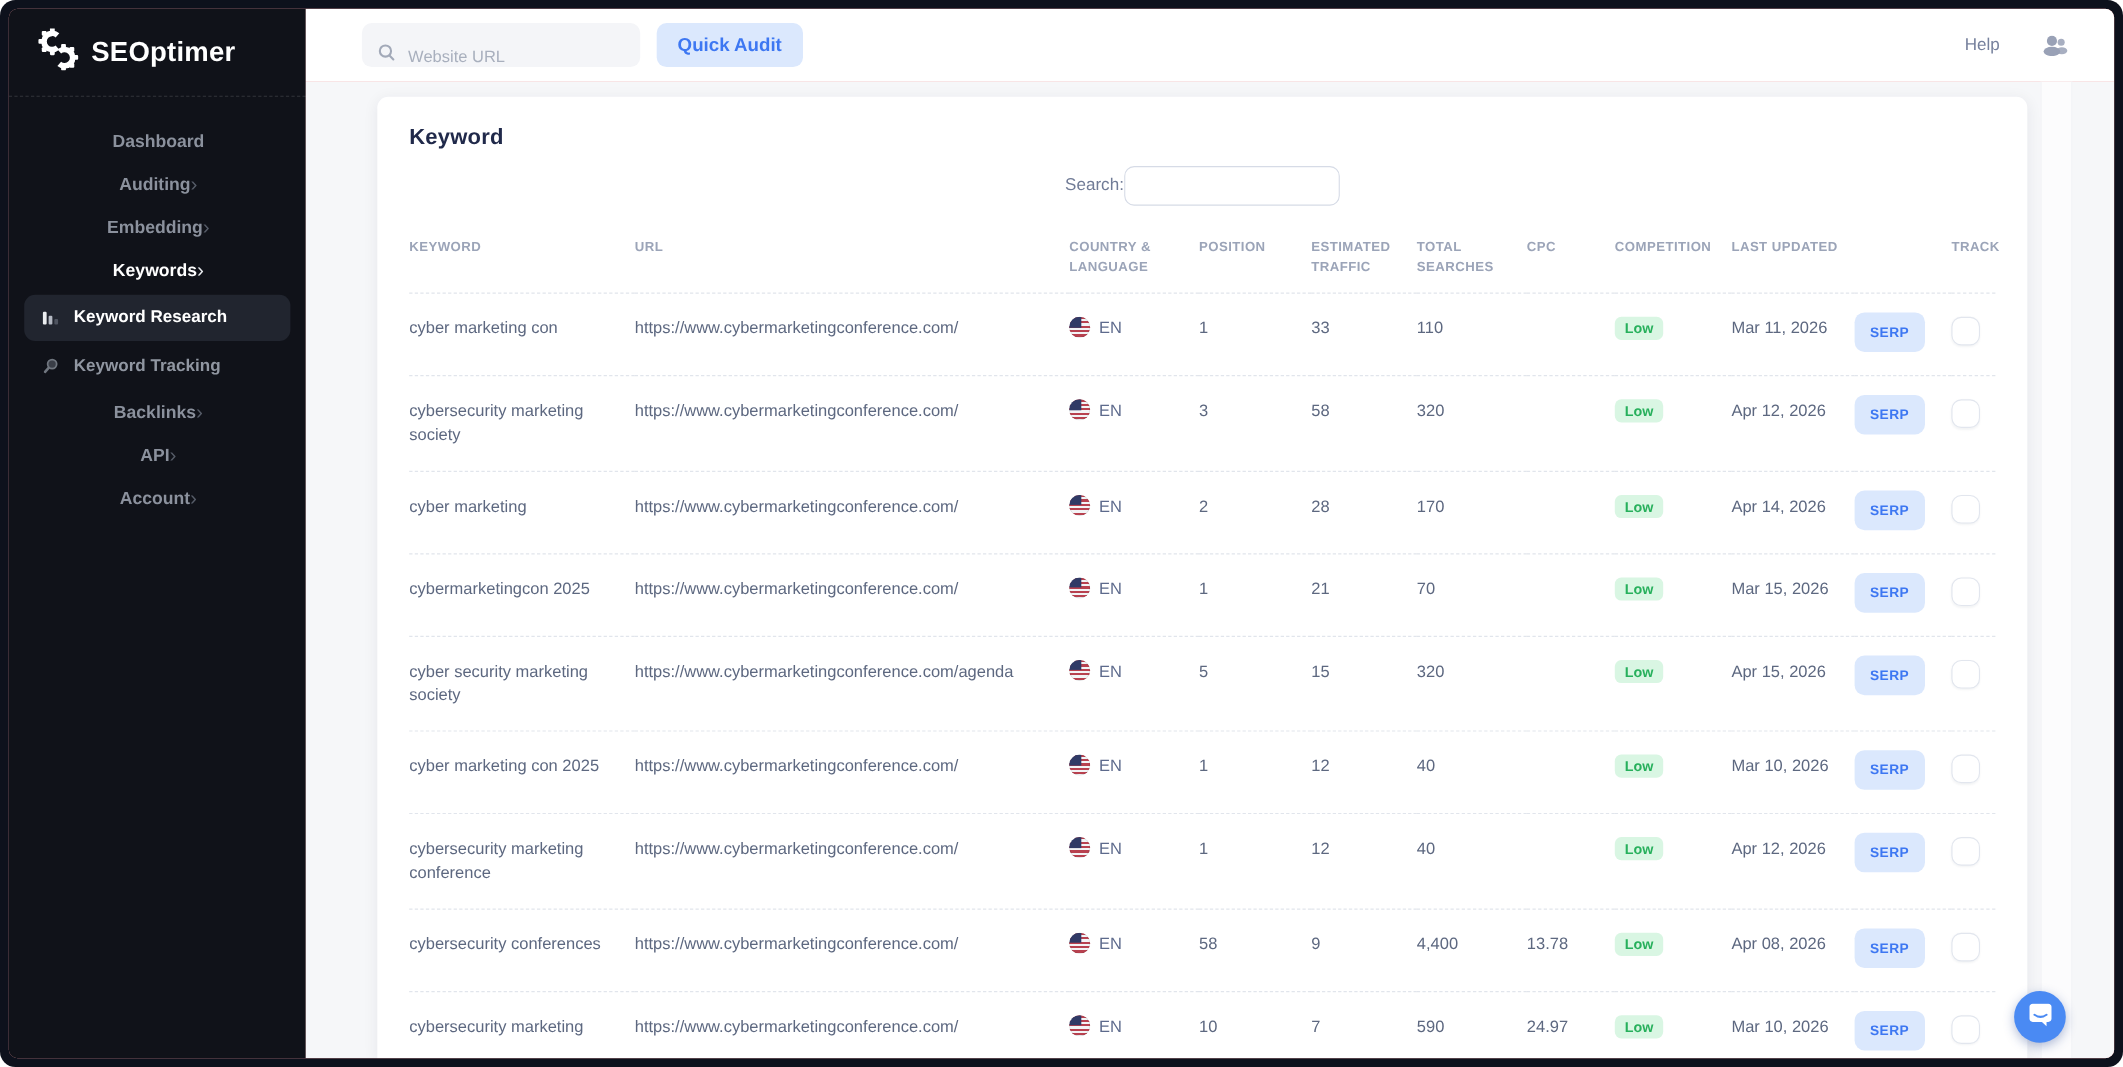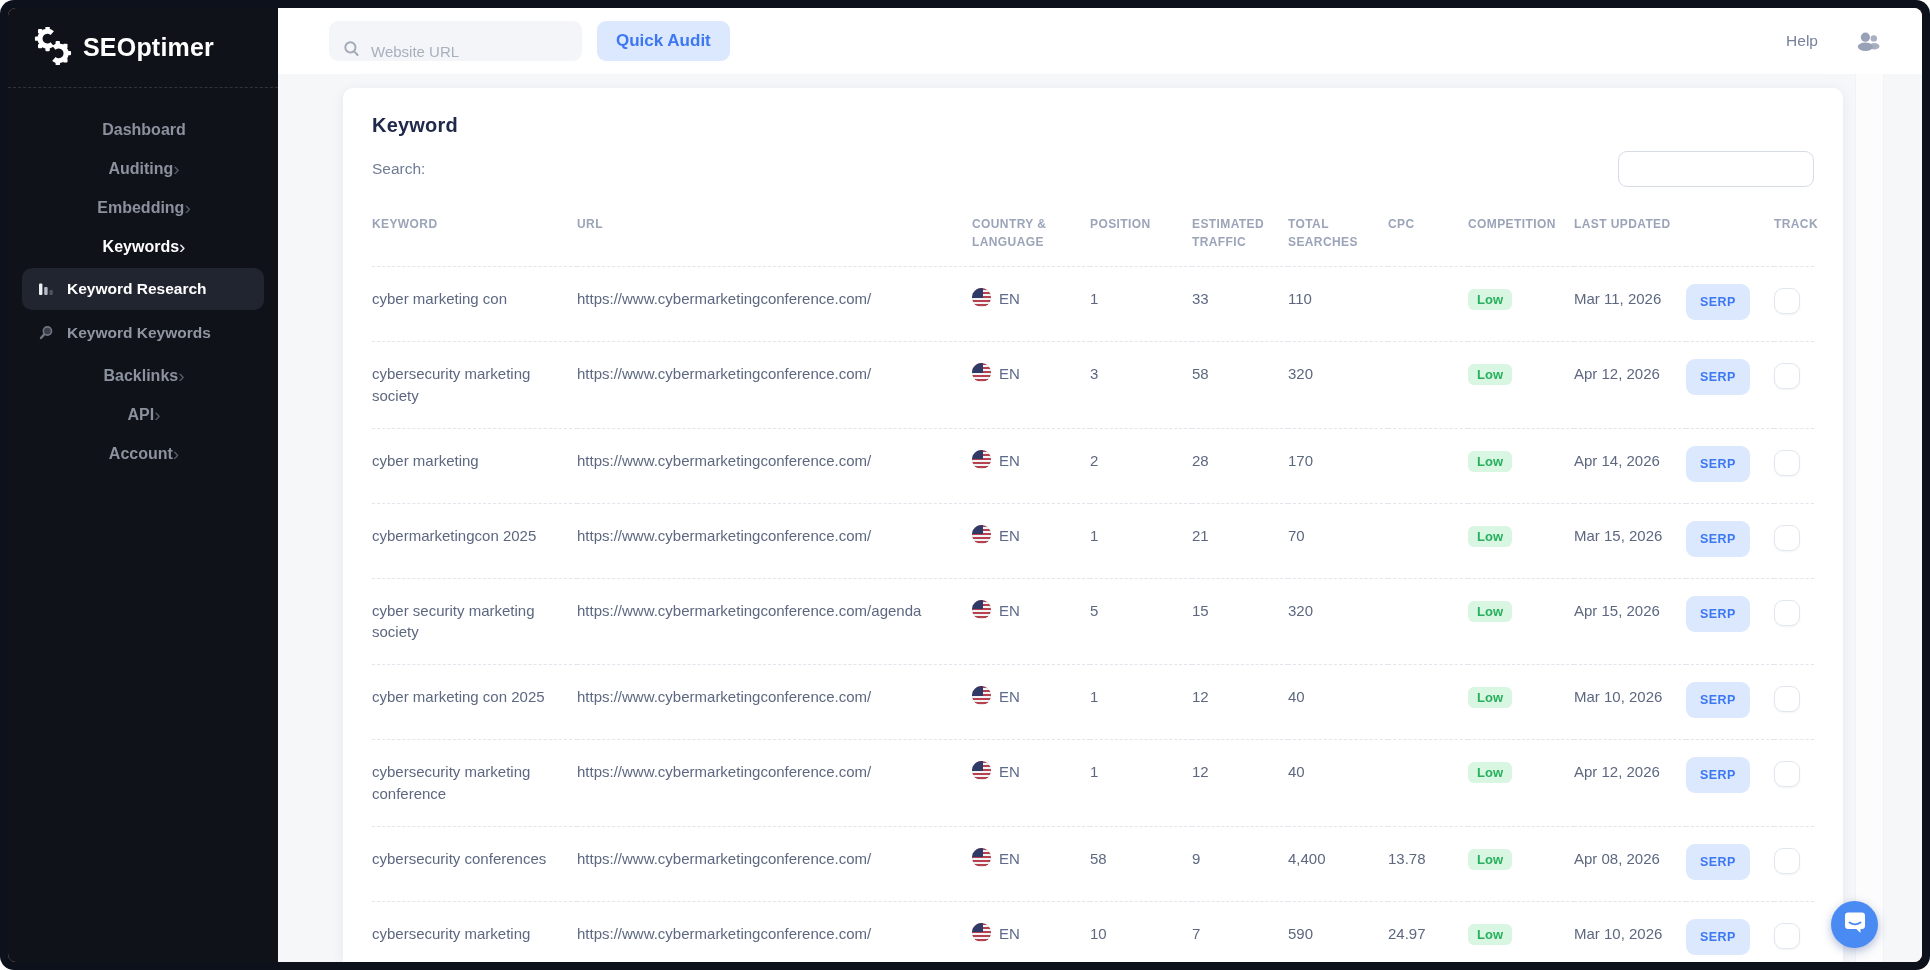--- a/index.html
+++ b/index.html
@@ -34,21 +34,21 @@
   .quick-audit{margin-left:15px;height:40px;padding:0 19px;border:none;border-radius:9px;background:var(--lightblue,#dbe8fd);
     color:var(--accent,#3a6ff1);font-size:17px;font-weight:bold;cursor:pointer;font-family:inherit;}
   .topbar-spacer{flex:1;}
   .help-link{color:#76819d;font-size:15.5px;margin-right:38px;cursor:pointer;}
   .user-btn{cursor:pointer;display:flex;align-items:center;margin-right:12px;}
 
   .content{flex:1;background:#f6f7f9;position:relative;overflow:hidden;}
   .card{position:absolute;left:65px;top:14px;width:1500px;bottom:0;background:#fff;border-radius:10px 10px 0 0;
     box-shadow:0 2px 14px rgba(25,35,60,0.07);box-sizing:border-box;padding:26px 29px 0 29px;}
   .card h2{margin:0;font-size:20px;color:#20294a;letter-spacing:.2px;}
-  .search-row{display:flex;justify-content:space-between;align-items:center;margin-top:14px;}
+  .search-row{display:flex;justify-content:center;align-items:center;margin-top:14px;}
   .search-row label{color:#707b96;font-size:15.5px;}
   .tbl-search{width:196px;height:36px;border:1px solid #d6dbe6;border-radius:9px;outline:none;font-size:15px;
     color:#3c4454;padding:0 10px;box-sizing:border-box;font-family:inherit;}
 
   table.results{width:100%;border-collapse:collapse;margin-top:14px;table-layout:fixed;}
   th{font-size:12px;color:#9ba4b8;letter-spacing:.4px;text-align:left;font-weight:bold;vertical-align:top;
     padding:14px 8px 15px 0;line-height:1.5;}
   td{font-size:15px;color:#5d6880;vertical-align:top;padding:21px 8px 21px 0;line-height:1.45;
     border-top:1px dashed #e1e5ec;}
   tbody tr:last-child td{border-bottom:1px dashed #e1e5ec;}
@@ -125,21 +125,21 @@
             <span>Keyword Research</span>
           </div>
           <div class="nav-sub">
             <span class="sicon">
               <svg width="16" height="16" viewBox="0 0 16 16">
                 <circle cx="9.4" cy="6" r="4.1" fill="#5d636e" opacity="0.55"></circle>
                 <circle cx="9.4" cy="6" r="4.1" fill="none" stroke="#70767f" stroke-width="1.6"></circle>
                 <path d="M6.2 9.4 L3 13" stroke="#70767f" stroke-width="2.4" stroke-linecap="round"></path>
               </svg>
             </span>
-            <span>Keyword Keywords</span>
+            <span>Keyword Tracking</span>
           </div>
           <div class="nav-item">
             <span>Backlinks</span>
             <span class="chev">›</span>
           </div>
           <div class="nav-item">
             <span>API</span>
             <span class="chev">›</span>
           </div>
           <div class="nav-item">

